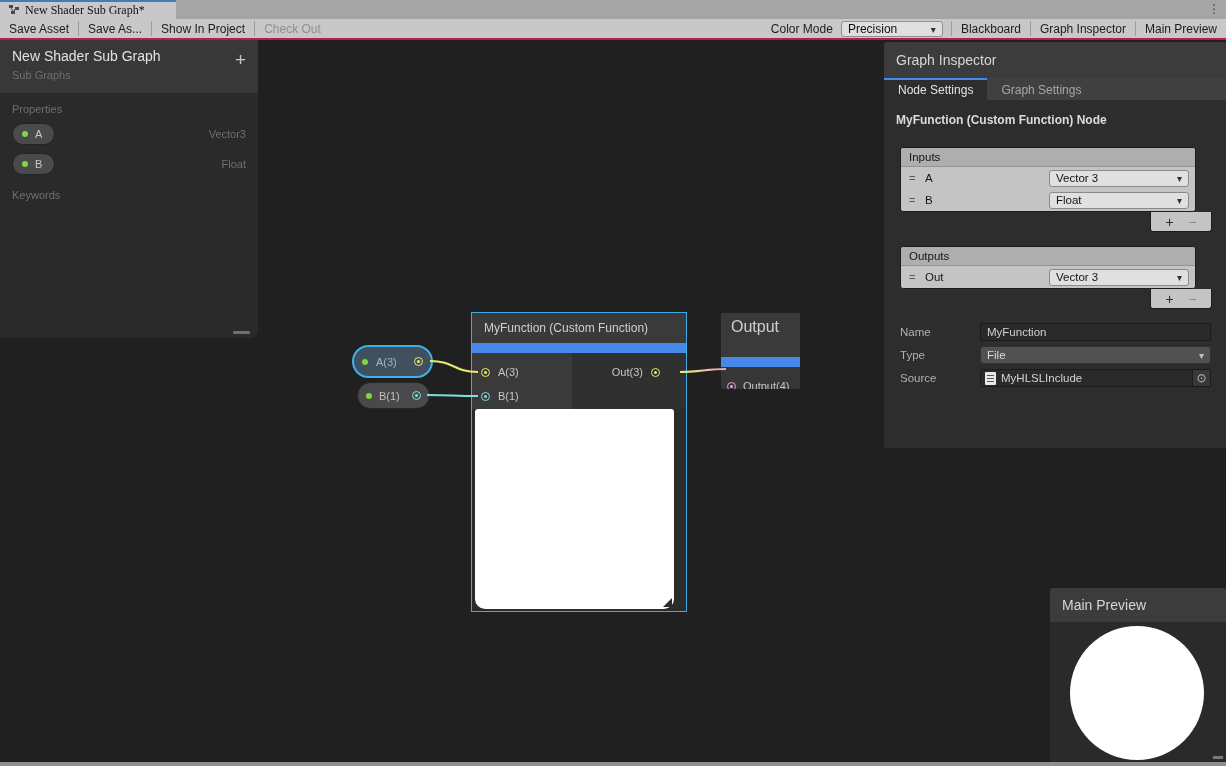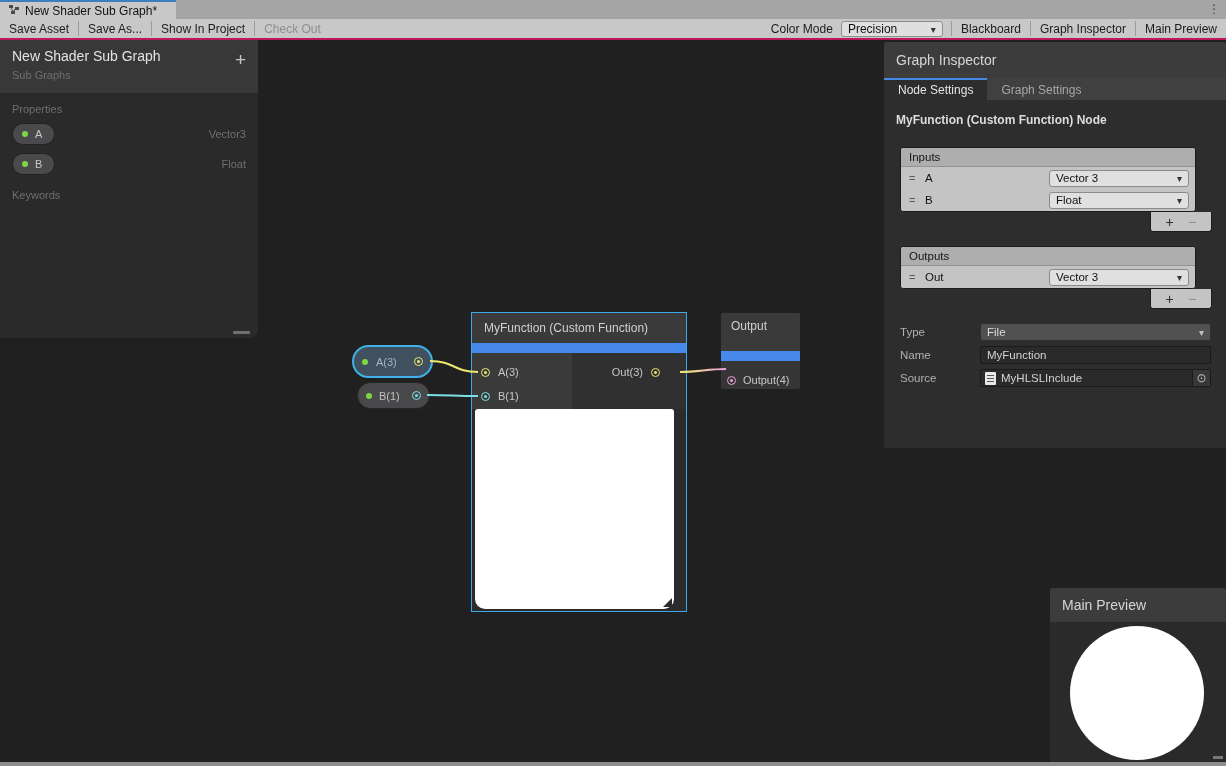--- a/index.html
+++ b/index.html
@@ -4,21 +4,21 @@
 <style>
   * { margin:0; padding:0; box-sizing:border-box; }
   html,body { width:1226px; height:766px; overflow:hidden; }
   body { font-family:"Liberation Sans", sans-serif; background:#1f1f1f; }
   .root { position:relative; width:1226px; height:766px; background:#202020; overflow:hidden; }
 
   
   .tabbar { position:absolute; left:0; top:0; width:100%; height:19px; background:#a5a5a5; }
   .tab { position:absolute; left:0; top:0; height:19px; width:176px; background:#c8c8c8;
          border-top:2px solid #3d7ebd; display:flex; align-items:center; gap:5px; padding:0 8px; }
-  .tab-label { font-size:12px; color:#111; white-space:nowrap; }
+  .tab-label { font-size:12px; color:#111; white-space:nowrap;font-family:Liberation Serif, serif; }
   .menu-dots { position:absolute; right:6px; top:0px; font-size:12px; color:#3a3a3a; line-height:19px; letter-spacing:0; cursor:pointer; }
 
   
   .toolbar { position:absolute; left:0; top:19px; width:100%; height:21px; background:#c8c8c8;
              border-bottom:2px solid #be185d; display:flex; align-items:stretch; }
   .tbtn { font-size:12px; color:#1c1c1c; display:flex; align-items:center; padding:0 9px; cursor:pointer; white-space:nowrap; }
   .tbtn.disabled { color:#8f8f8f; cursor:default; }
   .tsep { width:1px; background:#9c9c9c; margin:2px 0; }
   .tspacer { flex:1; }
   .tlabel { font-size:12px; color:#1c1c1c; display:flex; align-items:center; padding:0 8px; }
@@ -73,21 +73,21 @@
   .fn-out-col { flex:1; background:#303030; padding-top:7px; }
   .fn-port-row { height:24px; display:flex; align-items:center; gap:8px; padding-left:9px; font-size:11px; color:#c6c6c6; }
   .fn-port-row.out { justify-content:flex-end; padding-right:26px; padding-left:0; }
   .fn-preview { height:204px; padding:0 12px 4px 3px; background:#2b2b2b; }
   .fn-preview-img { width:100%; height:100%; background:#ffffff; border-radius:3px 3px 10px 10px; position:relative; }
   .fn-preview-chevron { position:absolute; right:2px; bottom:2px; width:0; height:0;
                         border-left:9px solid transparent; border-bottom:9px solid #2b2b2b; }
 
   .out-node { position:absolute; left:720px; top:312px; width:81px; height:78px; background:#363636;
               border:1px solid #212121; border-radius:3px; overflow:hidden; cursor:pointer; }
-  .out-title { height:38px; line-height:27px; background:#3a3a3a; font-size:12px; color:#d0d0d0; padding-left:10px; }
+  .out-title { height:44px; line-height:27px; background:#3a3a3a; font-size:16px; color:#d0d0d0; padding-left:10px; }
   .out-row { height:24px; margin-top:7px; display:flex; align-items:center; gap:7px; padding-left:6px; font-size:11px; color:#c6c6c6;text-align:right; }
 
   
   .inspector { position:absolute; left:884px; top:42px; width:342px; height:406px; background:#2d2d2d;
                border-radius:3px; z-index:5; }
   .gi-header { height:36px; line-height:36px; background:#3c3c3c; border-radius:3px 3px 0 0;
                font-size:14px; color:#d6d6d6; padding-left:12px; }
   .gi-tabs { height:22px; background:#404040; display:flex; }
   .gi-tab { padding:0 14px; font-size:12px; line-height:20px; color:#a6a6a6; border-top:2px solid transparent; cursor:pointer; }
   .gi-tab.active { background:#2d2d2d; color:#e4e4e4; border-top:2px solid #4789e8; }
@@ -309,30 +309,30 @@
         </div>
       </div>
     </div>
     <div class="ulist-footer">
       <span class="uf-plus">+</span>
       <span class="uf-minus">−</span>
     </div>
 
     <div class="gi-fields">
       <div class="gi-frow">
+        <span class="gi-flabel">Name</span>
+        <div class="gi-text">
+          <span>MyFunction</span>
+        </div>
+      </div>
+      <div class="gi-frow">
         <span class="gi-flabel">Type</span>
         <div class="gi-dd">
           <span>File</span>
           <span class="dd-arrow"></span>
-        </div>
-      </div>
-      <div class="gi-frow">
-        <span class="gi-flabel">Name</span>
-        <div class="gi-text">
-          <span>MyFunction</span>
         </div>
       </div>
       <div class="gi-frow">
         <span class="gi-flabel">Source</span>
         <div class="gi-obj">
           <span class="doc-icon"></span>
           <span>MyHLSLInclude</span>
           <span class="obj-picker"></span>
         </div>
       </div>

